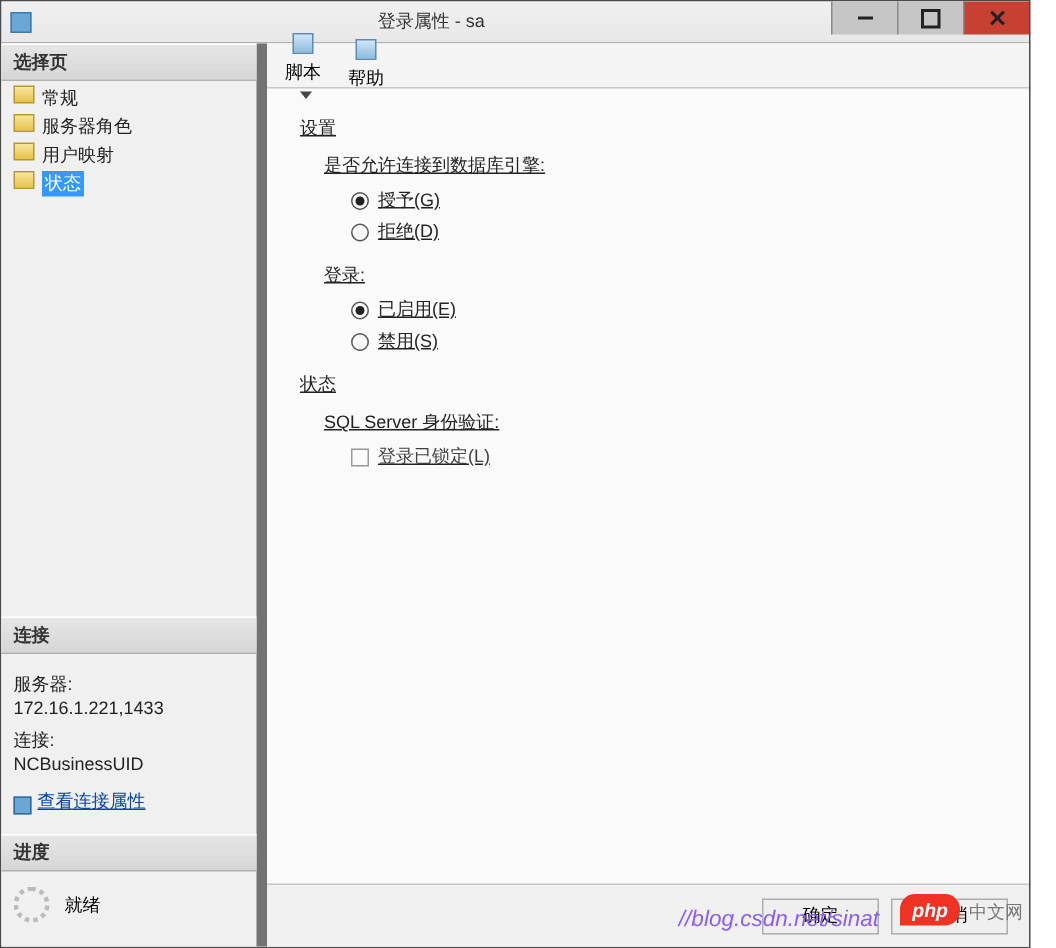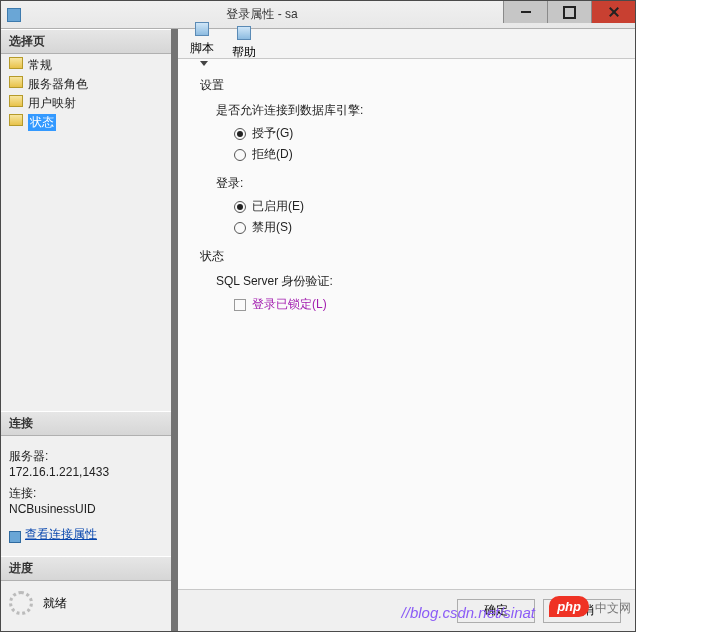--- a/index.html
+++ b/index.html
@@ -5,21 +5,21 @@
   * { box-sizing: border-box; margin: 0; padding: 0; }
   body {
     font-family: "Microsoft YaHei", "SimSun", Tahoma, sans-serif;
     font-size: 12px;
     background: #fff;
     width: 704px;
     height: 632px;
     overflow: hidden;
   }
   .window {
-    width: 636px;
+    width: 687px;
     height: 632px;
     border: 1px solid #4a4a4a;
     background: #fff;
     display: flex;
     flex-direction: column;
   }
   
   .titlebar {
     height: 28px;
     background: linear-gradient(#f0f0f0,#e8e8e8);
@@ -97,29 +97,29 @@
   .toolbar {
     height: 30px;
     border-bottom: 1px solid #c8c8c8;
     background: #f4f4f4;
     display:flex; align-items:center; gap:6px; padding: 0 6px;
   }
   .tb-btn { display:flex; align-items:center; gap:4px; padding:3px 6px; cursor:pointer;flex-direction:column; }
   .tb-icon { width:14px; height:14px; background: linear-gradient(#cfe6f8,#8cbbe0); border:1px solid #5a8ab5; }
   .dropdown-caret { width:0;height:0;border-left:4px solid transparent;border-right:4px solid transparent;border-top:5px solid #444; margin-left:3px; }
 
-  .content-body { flex:1; padding: 18px 0 0 22px; overflow:auto; color:#222; }
+  .content-body { flex:1; padding: 18px 0 0 22px; overflow:auto; color:#222;text-decoration:underline; }
   .group-title { margin-bottom: 8px; }
   .sub-question { margin-left: 16px; margin-bottom: 6px; }
   .radiogroup { margin-left: 34px; margin-bottom: 12px; }
   .radio-row { display:flex; align-items:center; gap:6px; margin: 4px 0; }
   .radio { width:12px;height:12px;border:1px solid #555;border-radius:50%; display:inline-flex;align-items:center;justify-content:center; }
   .radio.checked::after { content:""; width:6px;height:6px;background:#222;border-radius:50%; }
   .chk { width:12px;height:12px;border:1px solid #999; display:inline-block; }
-  .disabled { color:#a21caf; }
+  .disabled { color:#404040; }
 
   .footer {
     height: 42px;
     border-top: 1px solid #c8c8c8;
     background: #f0f0f0;
     display:flex; align-items:center; justify-content:flex-end; gap:8px; padding-right:14px;
     position: relative;
   }
   .btn {
     min-width: 78px; height: 24px; background:#efefef; border:1px solid #adadad;

